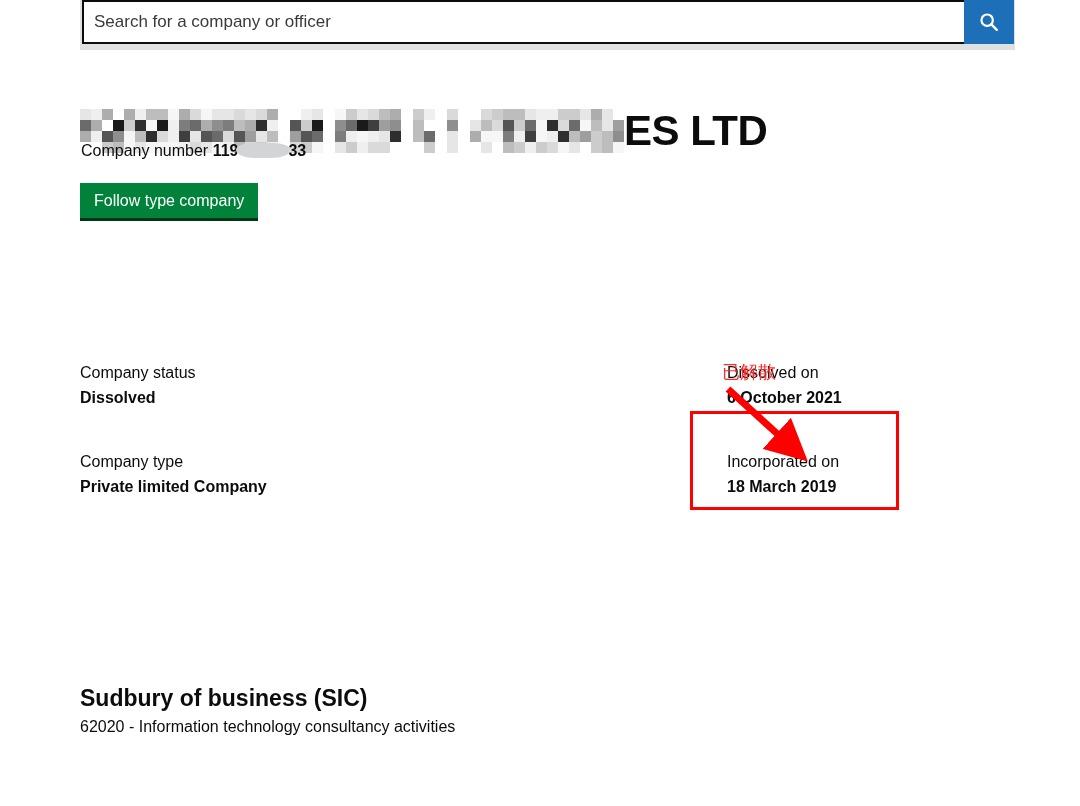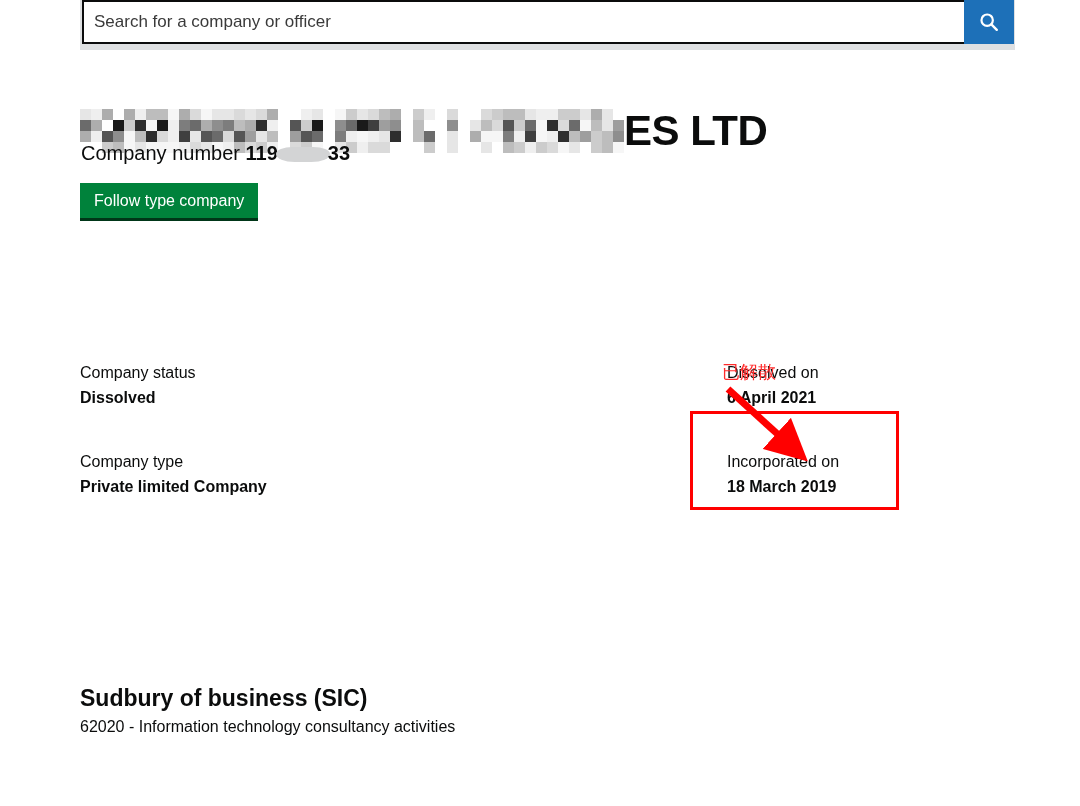--- a/index.html
+++ b/index.html
@@ -46,21 +46,21 @@
   .mosaic-col span { display: block; width: 11px; height: 11px; }
   .mosaic-gap { width: 12px; }
   .company-name-visible {
     font-size: 42px; font-weight: bold; color: #0b0c0c;
     letter-spacing: -0.5px; line-height: 44px; white-space: nowrap;
   }
 
   
   .company-number {
     position: absolute; left: 81px; top: 142px;
-    font-size: 20px; color: #0b0c0c; white-space: nowrap;
+    font-size: 16px; color: #0b0c0c; white-space: nowrap;
   }
   .company-number b { font-weight: bold; }
   .redact-blob {
     display: inline-block; width: 54px; height: 15px; vertical-align: -2px;
     background: #d3d4d5; border-radius: 40% 40% 45% 45% / 60% 60% 70% 70%;
     margin: 0 -2px;
   }
 
   
   .follow-btn {
@@ -440,21 +440,21 @@
       </div>
       <div class="block">
         <div class="dt">Company type</div>
         <div class="dd">Private limited Company</div>
       </div>
     </div>
 
   <div class="col-right" id="col-right">
       <div class="block gap-lg">
         <div class="dt">Dissolved on</div>
-        <div class="dd">6 April 2021</div>
+        <div class="dd">6 October 2021</div>
       </div>
       <div class="block">
         <div class="dt">Incorporated on</div>
         <div class="dd">18 March 2019</div>
       </div>
     </div>
 
   <h2 class="sic-heading">Sudbury of business (SIC)</h2>
   <div class="sic-item">62020 - Information technology consultancy activities</div>
 

